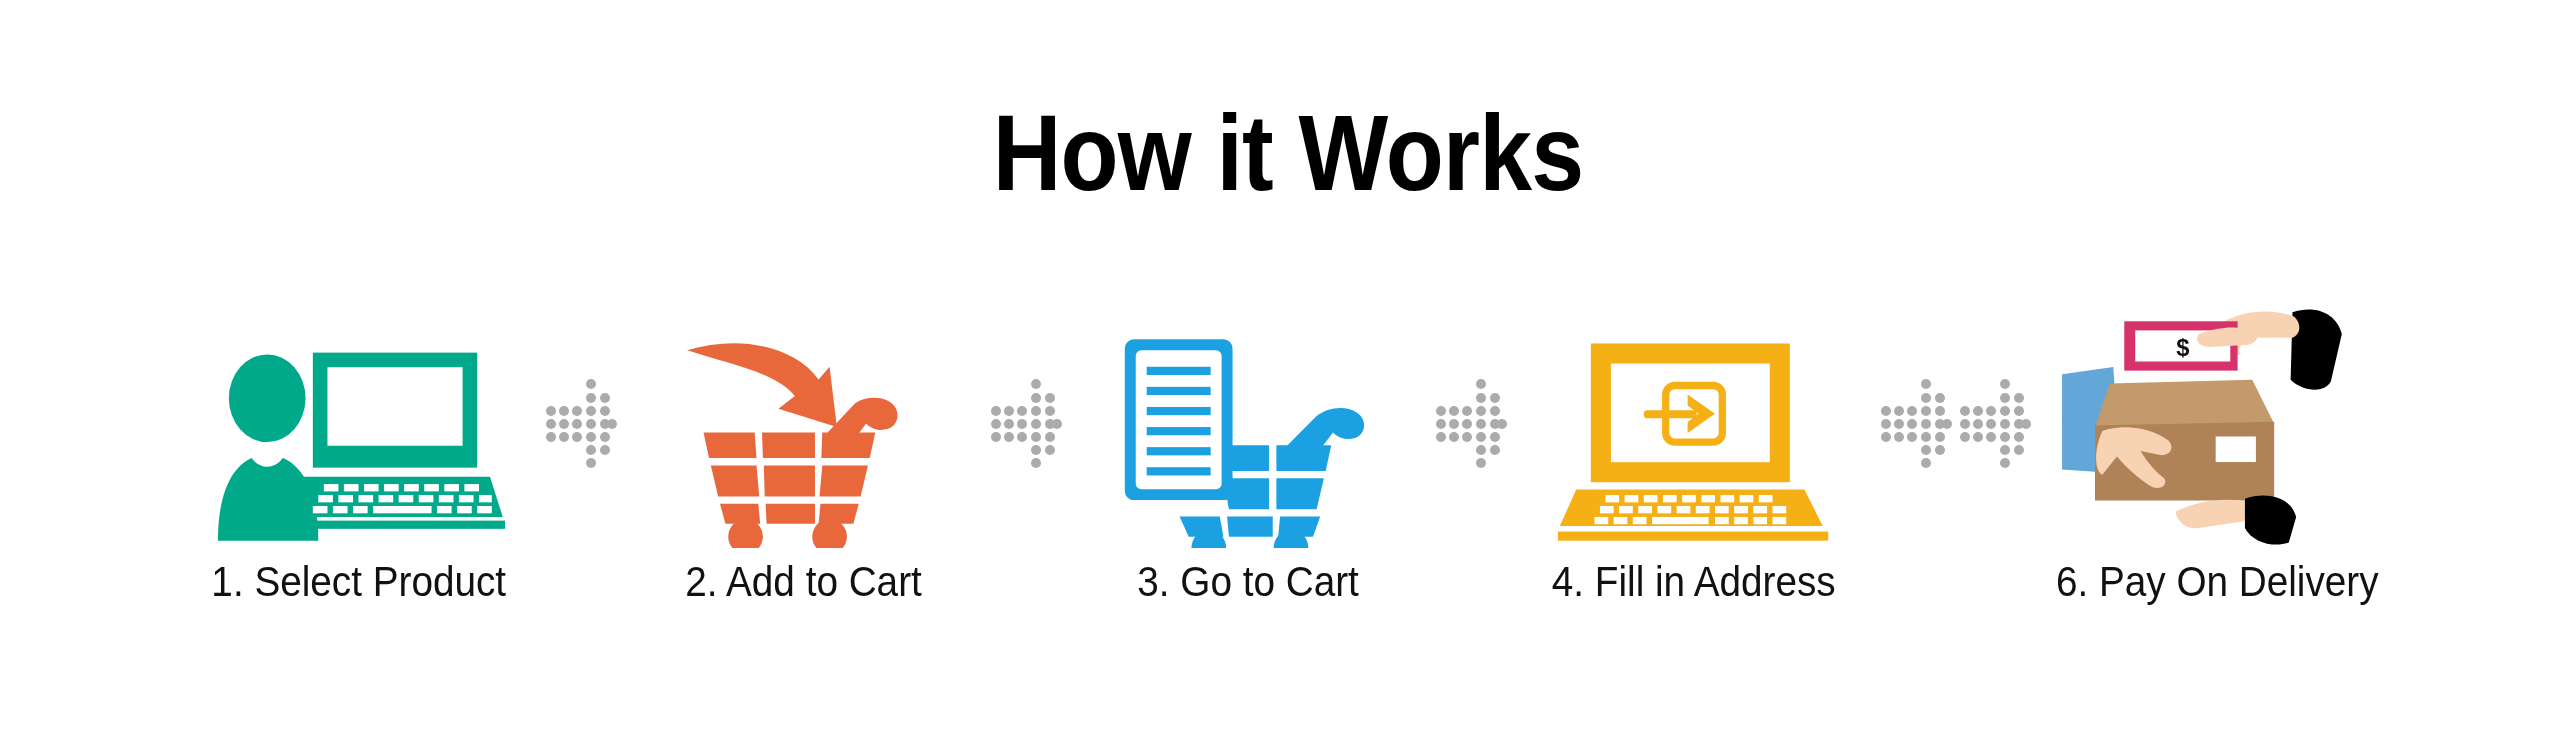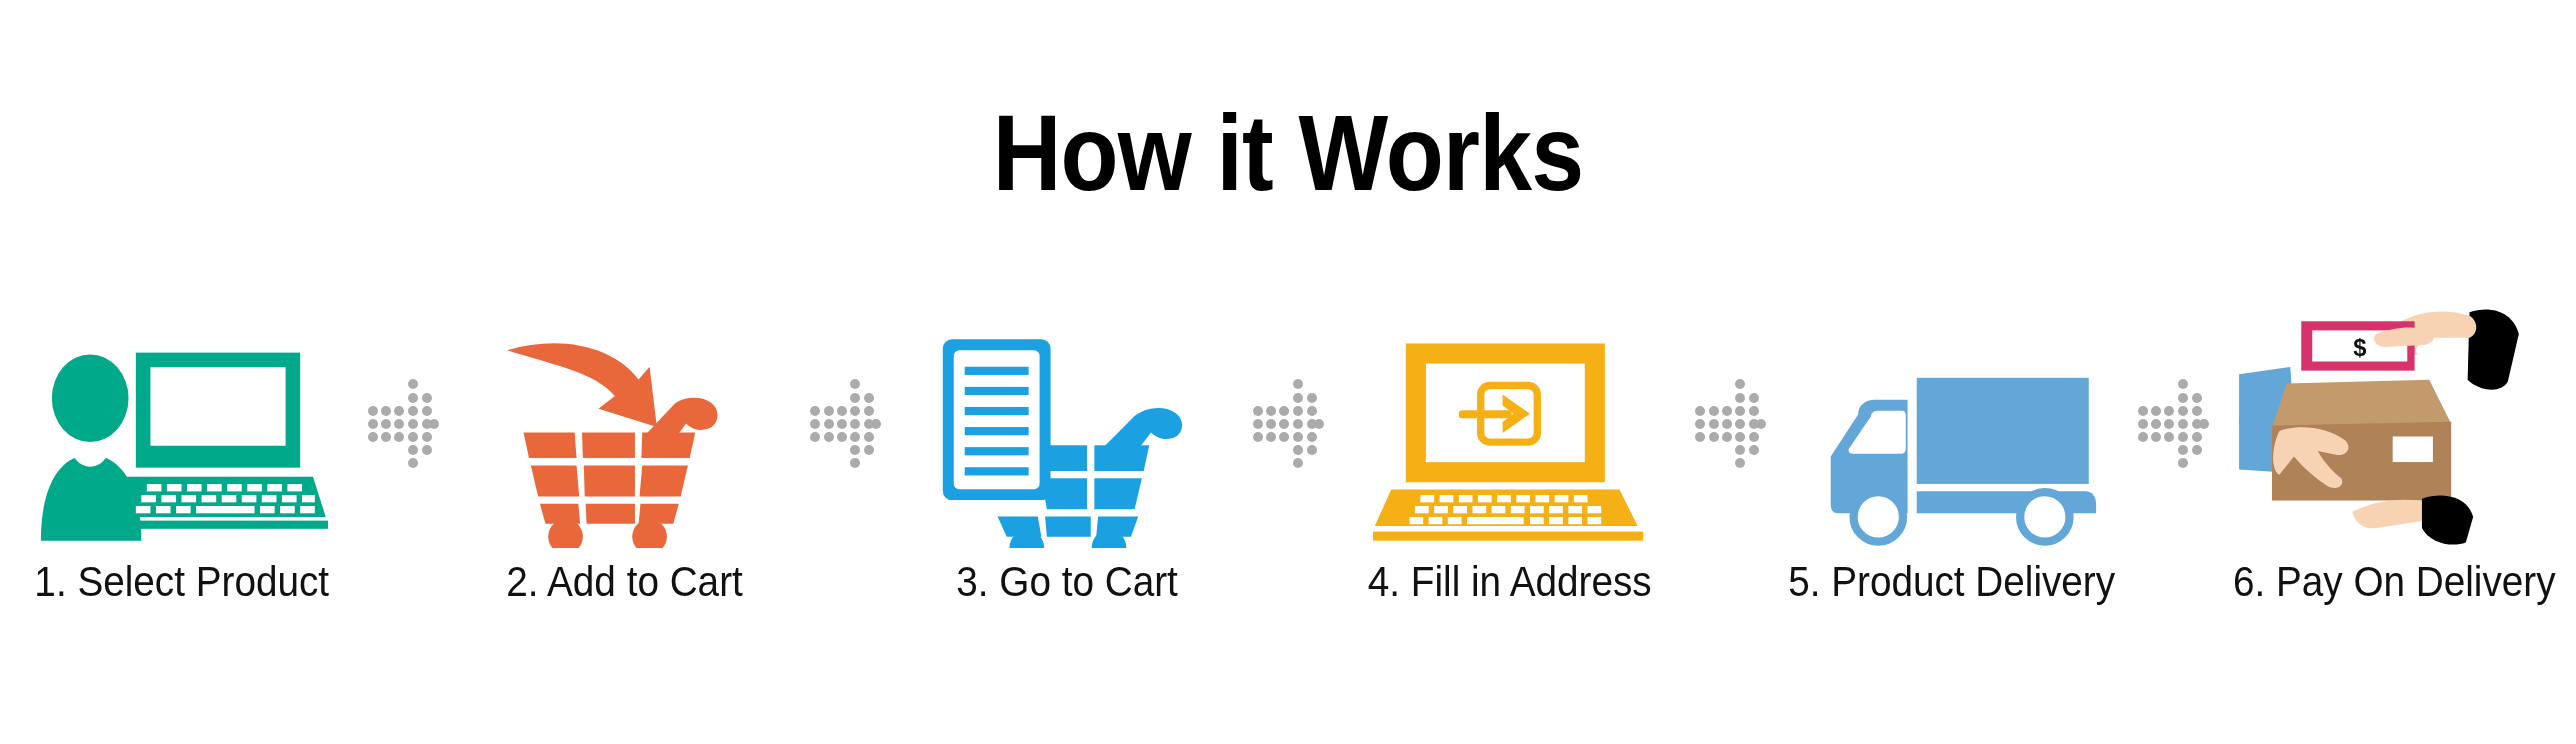--- a/index.html
+++ b/index.html
@@ -399,38 +399,20 @@
         <span class="dot" style="left:13.7px;top:53px"></span>
         <span class="dot" style="left:26.5px;top:53px"></span>
         <span class="dot" style="left:40px;top:53px"></span>
         <span class="dot" style="left:54px;top:53px"></span>
         <span class="dot" style="left:40px;top:66px"></span>
         <span class="dot" style="left:54px;top:66px"></span>
         <span class="dot" style="left:40px;top:79px"></span>
       </div>
     </div>
 
-    <div class="step">
-      <div class="icon-box">
-        <svg class="icon-svg" width="293" height="183" viewBox="0 0 320 200">
-
-          <rect x="122" y="14" width="188" height="116" fill="#62a7d8"></rect>
-
-          <path d="M122 138 L306 138 C314 138 318 144 318 152 L318 162 L122 162 Z" fill="#62a7d8"></path>
-
-          <path d="M58 54 C58 44 66 38 76 38 L112 38 L112 162 L36 162 C30 162 28 158 28 152 L28 100 Z" fill="#62a7d8"></path>
-
-          <path d="M72 56 C72 52 76 50 80 50 L106 50 C109 50 110 52 110 55 L110 92 C110 95 108 97 105 97 L52 97 C48 97 46 94 49 90 Z" fill="#ffffff"></path>
-
-          <circle cx="80" cy="166" r="27" fill="#ffffff" stroke="#62a7d8" stroke-width="9"></circle>
-          <circle cx="262" cy="166" r="27" fill="#ffffff" stroke="#62a7d8" stroke-width="9"></circle>
-        </svg>
-      </div>
-      <div class="step-label">5. Product Delivery</div>
-    </div>
 
     <div class="sep">
       <div class="dotgrid">
         <span class="dot" style="left:40px;top:0px"></span>
         <span class="dot" style="left:40px;top:13.7px"></span>
         <span class="dot" style="left:54px;top:13.7px"></span>
         <span class="dot" style="left:0px;top:27.4px"></span>
         <span class="dot" style="left:13.7px;top:27.4px"></span>
         <span class="dot" style="left:26.5px;top:27.4px"></span>
         <span class="dot" style="left:40px;top:27.4px"></span>

